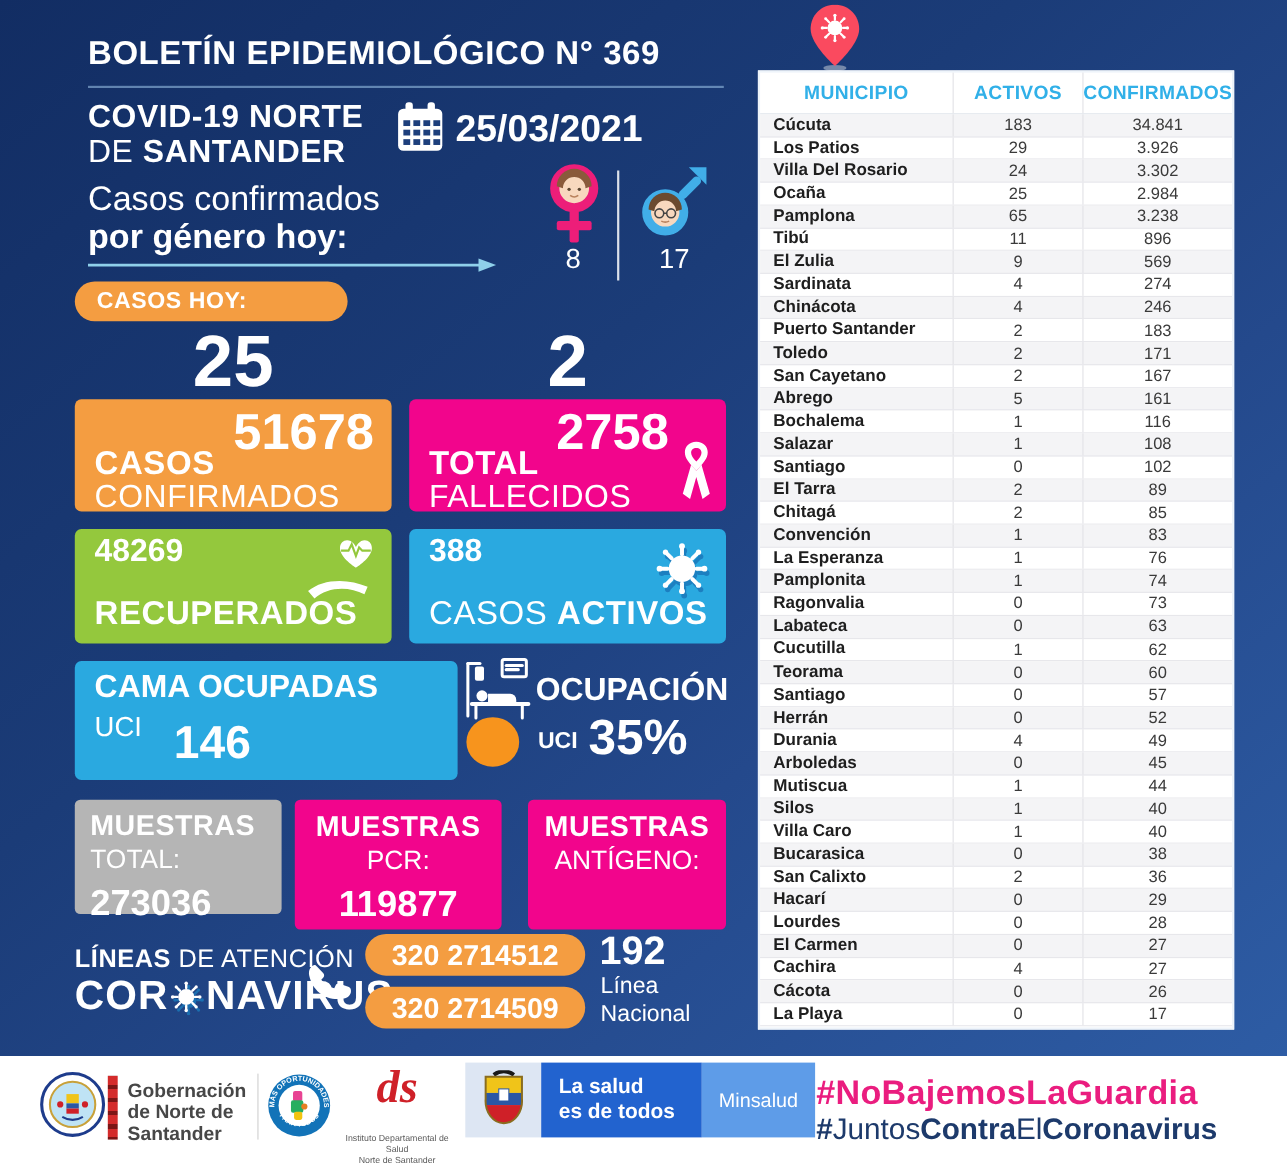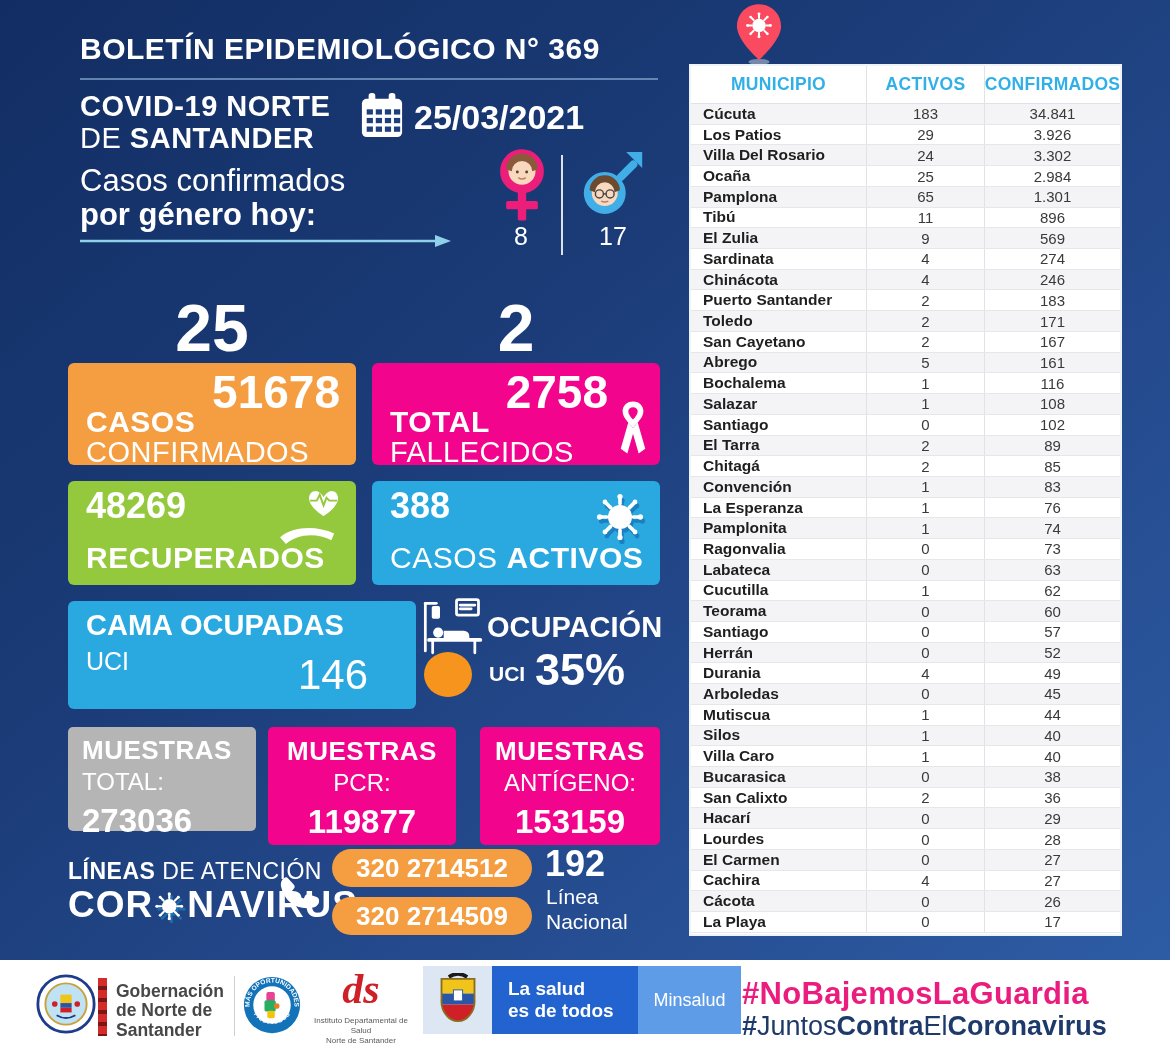--- a/index.html
+++ b/index.html
@@ -43,28 +43,28 @@
   .box-conf{left:68px;top:363px;width:288px;height:102px;background:var(--c-orange)}
   .box-dead{left:372px;top:363px;width:288px;height:102px;background:var(--c-pink)}
   .box-num-r{position:absolute;right:16px;top:2px;font-size:46px;font-weight:800}
   .box-dead .box-num-r{right:52px}
   .box-l1{position:absolute;left:18px;top:42px;font-size:30px;font-weight:800;letter-spacing:.5px}
   .box-l2{position:absolute;left:18px;top:73px;font-size:29px;font-weight:300;letter-spacing:.5px}
   .ribbon{position:absolute;right:10px;top:36px}
 
   .box-rec{left:68px;top:481px;width:288px;height:104px;background:var(--c-green)}
   .box-act{left:372px;top:481px;width:288px;height:104px;background:var(--c-blue)}
-  .box-num-l{position:absolute;left:18px;top:4px;font-size:36px;font-weight:800}
+  .box-num-l{position:absolute;left:18px;top:4px;font-size:29px;font-weight:800}
   .box-bot{position:absolute;left:18px;bottom:10px;font-size:30px;letter-spacing:.5px}
   .ico-tr{position:absolute;right:12px;top:8px}
 
   .box-icu{left:68px;top:601px;width:348px;height:108px;background:var(--c-blue)}
   .icu-l1{position:absolute;left:18px;top:8px;font-size:29px;font-weight:800}
   .icu-l2{position:absolute;left:18px;top:46px;font-size:25px;font-weight:300}
-  .icu-v{position:absolute;left:90px;top:50px;width:210px;text-align:right;font-size:42px;font-weight:400}
+  .icu-v{position:absolute;left:90px;top:50px;width:210px;text-align:left;font-size:42px;font-weight:700}
   .bed-ico{left:418px;top:597px}
   .occ-lbl{left:487px;top:611px;font-size:29px;font-weight:800;color:#fff}
   .occ-circle{left:424px;top:652px;width:48px;height:45px;border-radius:50%;background:#F7941D}
   .occ-unit{left:489px;top:662px;font-size:21px;font-weight:800;color:#fff}
   .occ-val{left:535px;top:644px;font-size:45px;font-weight:800;color:#fff}
 
   .smp{border-radius:5px;color:#fff}
   .smp-total{left:68px;top:727px;width:188px;height:104px;background:var(--c-gray);padding:8px 0 0 14px}
   .smp-pcr{left:268px;top:727px;width:188px;height:118px;background:var(--c-pink);text-align:center;padding-top:9px}
   .smp-ant{left:480px;top:727px;width:180px;height:118px;background:var(--c-pink);text-align:center;padding-top:9px}
@@ -102,21 +102,21 @@
   .footer{left:0;top:960px;width:1170px;height:102px;background:#fff}
   .gov-seal{left:36px;top:974px}
   .gov-stripe{left:98px;top:978px;width:9px;height:58px;
     background:repeating-linear-gradient(#d42b2b 0 8px,#7c1515 8px 12px)}
   .gov-txt{left:116px;top:982px;font-size:17.5px;font-weight:700;color:#474747;line-height:1.1}
   .f-div{left:234px;top:976px;width:1px;height:60px;background:#cfcfcf}
   .opp-logo{left:242px;top:975px}
   .ids{left:306px;top:968px;width:110px;text-align:center}
   .ids-logo{font-size:42px;font-weight:800;font-style:italic;color:#cf2028;line-height:1;
     font-family:"Liberation Serif","DejaVu Serif",serif}
-  .ids-cap{font-size:8px;color:#5a5a5a;line-height:1.25;margin-top:6px}
+  .ids-cap{font-size:8px;color:#5a5a5a;line-height:1.25;margin-top:20px}
   .ms-strip{left:423px;top:966px;width:69px;height:68px;background:#dde6f3;display:flex;align-items:center;justify-content:center}
   .ms-blue{left:492px;top:966px;width:146px;height:68px;background:#2263cf;color:#fff;
     display:flex;flex-direction:column;justify-content:center;padding-left:16px;font-size:19px;font-weight:700;line-height:1.15}
   .ms-light{left:638px;top:966px;width:103px;height:68px;background:#5e9ce8;color:#fff;
     display:flex;align-items:center;justify-content:center;font-size:18px}
   .hash1{left:742px;top:976px;font-size:31px;font-weight:800;color:var(--c-hashtag_pink);letter-spacing:.3px}
   .hash2{left:742px;top:1011px;font-size:27px;color:var(--c-navy)}
   .hash2 .hb{font-weight:800}
 </style>
 </head>
@@ -195,20 +195,21 @@
     <path d="M13 45 A17 17 0 0 1 47 45 L41 47 A11 11 0 0 0 19 47 Z" fill="#6B4A2F"></path>
     <circle cx="24" cy="49" r="4.5" fill="none" stroke="#444" stroke-width="1.6"></circle>
     <circle cx="36" cy="49" r="4.5" fill="none" stroke="#444" stroke-width="1.6"></circle>
     <line x1="28.5" y1="49" x2="31.5" y2="49" stroke="#444" stroke-width="1.6"></line>
     <path d="M26 57 Q30 59 34 57" stroke="#b9825e" stroke-width="1.6" fill="none"></path>
   </svg>
   <div class="abs g-divider"></div>
   <div class="abs g-f-n">8</div>
   <div class="abs g-m-n">17</div>
 
+  <div class="abs pill pill-cases">CASOS HOY:</div>
   <div class="abs big-n big-cases">25</div>
   <div class="abs big-n big-deaths">2</div>
 
   <div class="abs box box-conf">
     <span class="box-num-r">51678</span>
     <span class="box-l1">CASOS</span>
     <span class="box-l2">CONFIRMADOS</span>
   </div>
   <div class="abs box box-dead">
     <span class="box-num-r">2758</span>
@@ -269,21 +270,20 @@
     <span class="smp-v">273036</span>
   </div>
   <div class="abs smp smp-pcr">
     <span class="smp-l1">MUESTRAS</span>
     <span class="smp-l2">PCR:</span>
     <span class="smp-v">119877</span>
   </div>
   <div class="abs smp smp-ant">
     <span class="smp-l1">MUESTRAS</span>
     <span class="smp-l2">ANTÍGENO:</span>
-    <span class="smp-v">153159</span>
   </div>
 
   <div class="abs hot-lbl"><span class="b8">LÍNEAS</span><span class="lt"> DE ATENCIÓN</span></div>
   <div class="abs hot-brand">
     <span>COR</span>
     <svg width="32" height="32" viewBox="0 0 44 44">
       <use href="#virus" x="4" y="5" width="40" height="40" style="color:#1b6fb0"></use>
       <use href="#virus" x="1" y="1" width="40" height="40" style="color:#fff"></use>
     </svg>
     <span>NAVIRUS</span>
@@ -324,21 +324,21 @@
           <div class="tc c3">3.302</div>
         </div>
         <div class="t-row">
           <div class="tc c1">Ocaña</div>
           <div class="tc c2">25</div>
           <div class="tc c3">2.984</div>
         </div>
         <div class="t-row">
           <div class="tc c1">Pamplona</div>
           <div class="tc c2">65</div>
-          <div class="tc c3">1.301</div>
+          <div class="tc c3">3.238</div>
         </div>
         <div class="t-row">
           <div class="tc c1">Tibú</div>
           <div class="tc c2">11</div>
           <div class="tc c3">896</div>
         </div>
         <div class="t-row">
           <div class="tc c1">El Zulia</div>
           <div class="tc c2">9</div>
           <div class="tc c3">569</div>

